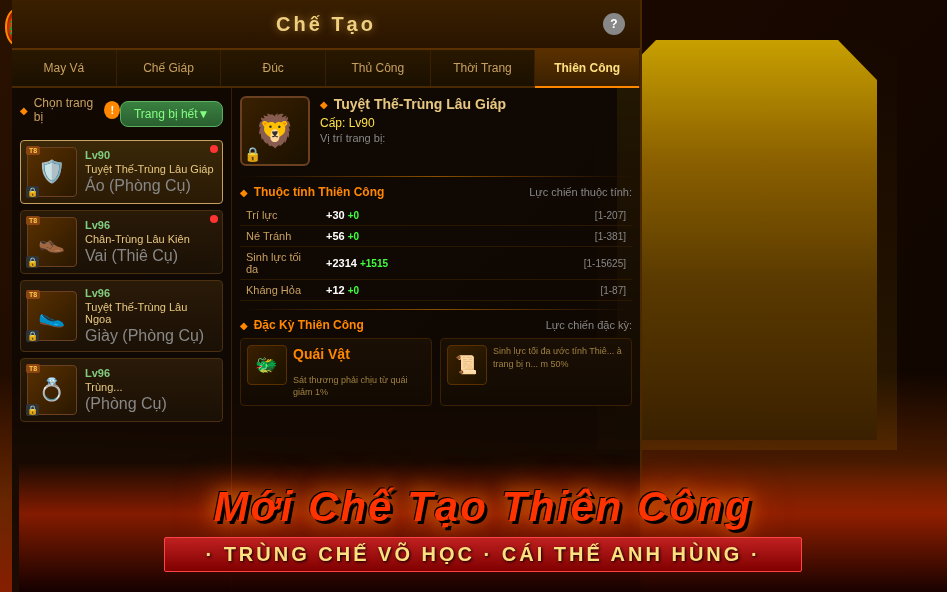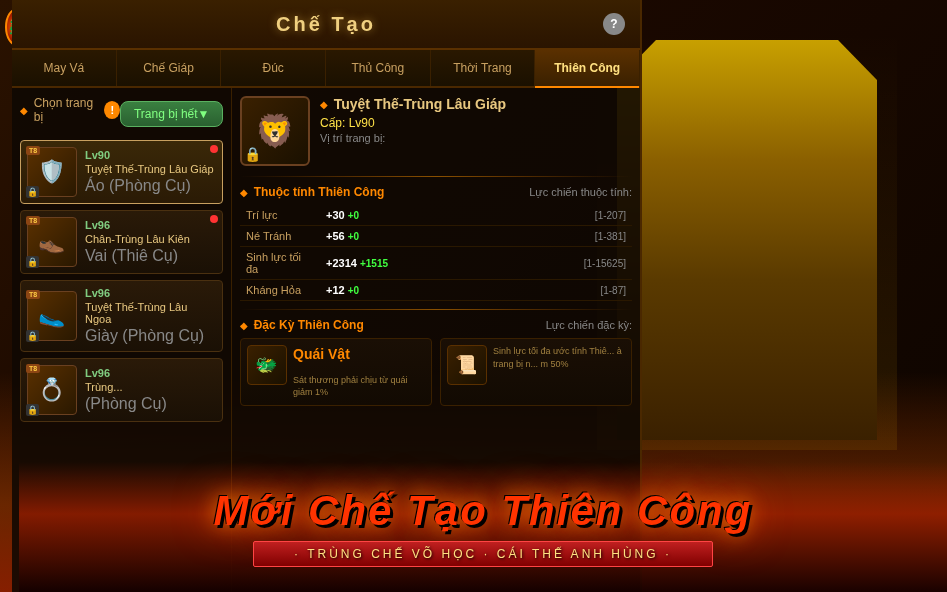--- a/index.html
+++ b/index.html
@@ -504,22 +504,22 @@
       letter-spacing: 2px;
       margin-bottom: 6px;
       font-family: 'Arial Black', sans-serif;
     }
 
     .banner-sub {
       background: linear-gradient(180deg, #c02020 0%, #800000 100%);
       border: 1px solid #ff4444;
       padding: 5px 40px;
       color: #ffe080;
-      font-size: 12px;
-      font-weight: normal;
+      font-size: 20px;
+      font-weight: bold;
       letter-spacing: 3px;
       border-radius: 2px;
       text-shadow: 1px 1px 3px #000;
     }
 
     
     .divider-line {
       height: 1px;
       background: linear-gradient(90deg, transparent 0%, #5a3000 30%, #8a5000 50%, #5a3000 70%, transparent 100%);
       margin: 6px 0;

